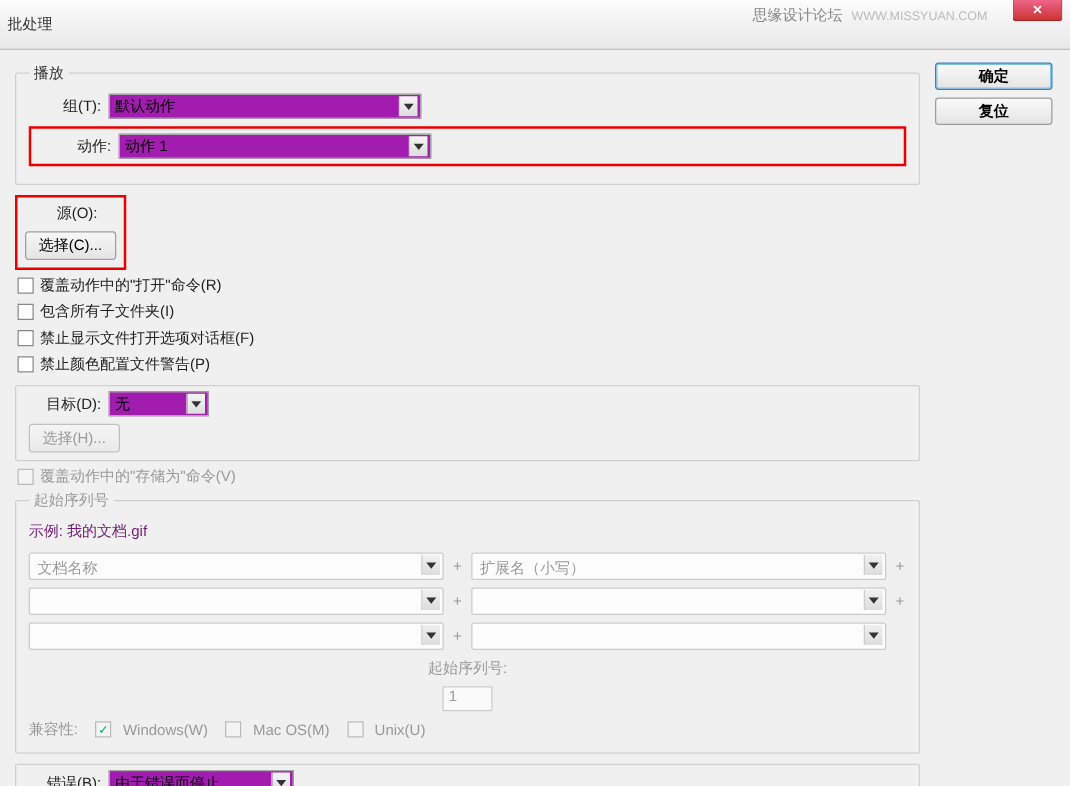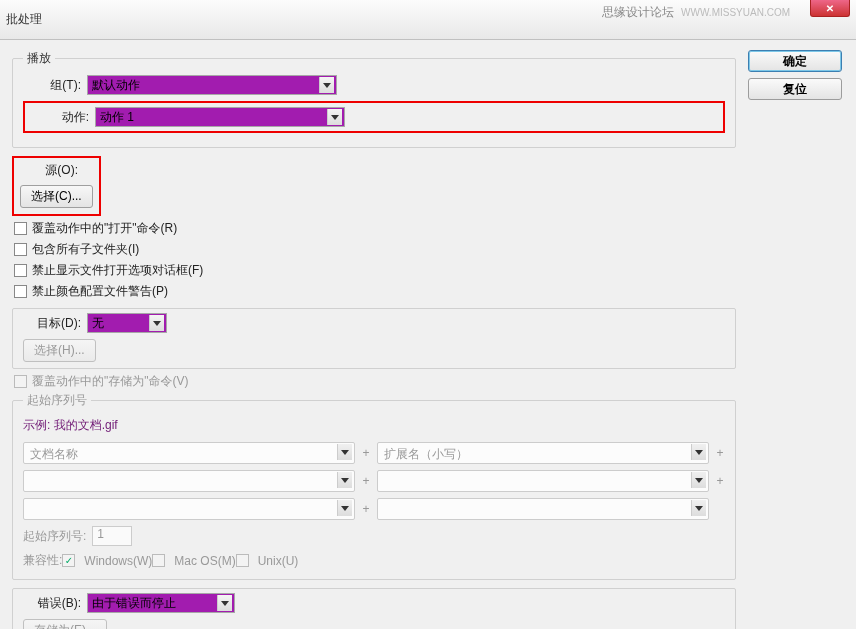--- a/index.html
+++ b/index.html
@@ -37,23 +37,23 @@
 .chk-row { display:flex; align-items:center; margin:2px 0 4px 2px; color:#222;}
 .chk-row.disabled { color:#999; }
 .chk { width:13px; height:13px; border:1px solid #888; background:#fff; margin-right:5px; display:inline-flex; align-items:center; justify-content:center; font-size:10px; color:#0a6;}
 .chk.disabled { border-color:#bbb; background:#f3f3f3;}
 
 .naming-grid .nm-row { display:flex; align-items:center; gap:6px; margin-bottom:6px;}
 .nm-combo { flex: 1; height:22px; background:#fcfcfc; border:1px solid #ccc; border-radius:2px; position:relative; padding:0 6px; display:flex; align-items:flex-end; color:#999;}
 .nm-combo .combo-arrow { background:linear-gradient(#f0f0f0,#ddd);}
 .plus { color:#999; width:10px; text-align:center;}
 .example-row { color:#701a75; margin-bottom:8px;}
-.start-row { display:flex; align-items:center; gap:6px; color:#999; margin-bottom:6px;}
+.start-row { display:flex; align-items:center; gap:6px; color:#999; margin-bottom:6px;flex-direction:column;}
 .num-input { width:40px; height:20px; border:1px solid #ccc; background:#fafafa; padding:0 4px; color:#999;}
-.compat-row { display:flex; align-items:center; color:#999;}
+.compat-row { display:flex; align-items:center; gap:14px; color:#999;}
 .compat-row .chk { border-color:#bbb;}
 
 .rightbtn { width:94px; height:22px; background:linear-gradient(#fafafa,#e4e4e4); border:1px solid #9c9c9c; border-radius:3px; text-align:center; line-height:20px; cursor:pointer;font-weight:bold;}
 .rightbtn.primary { border:1px solid #3c7fb1; box-shadow:0 0 0 1px #7cc7e8 inset;}
 
 fieldset.disabled legend, fieldset.disabled .rlabel, fieldset.disabled label { color:#999; }
 </style>
 </head>
 <body>
 

